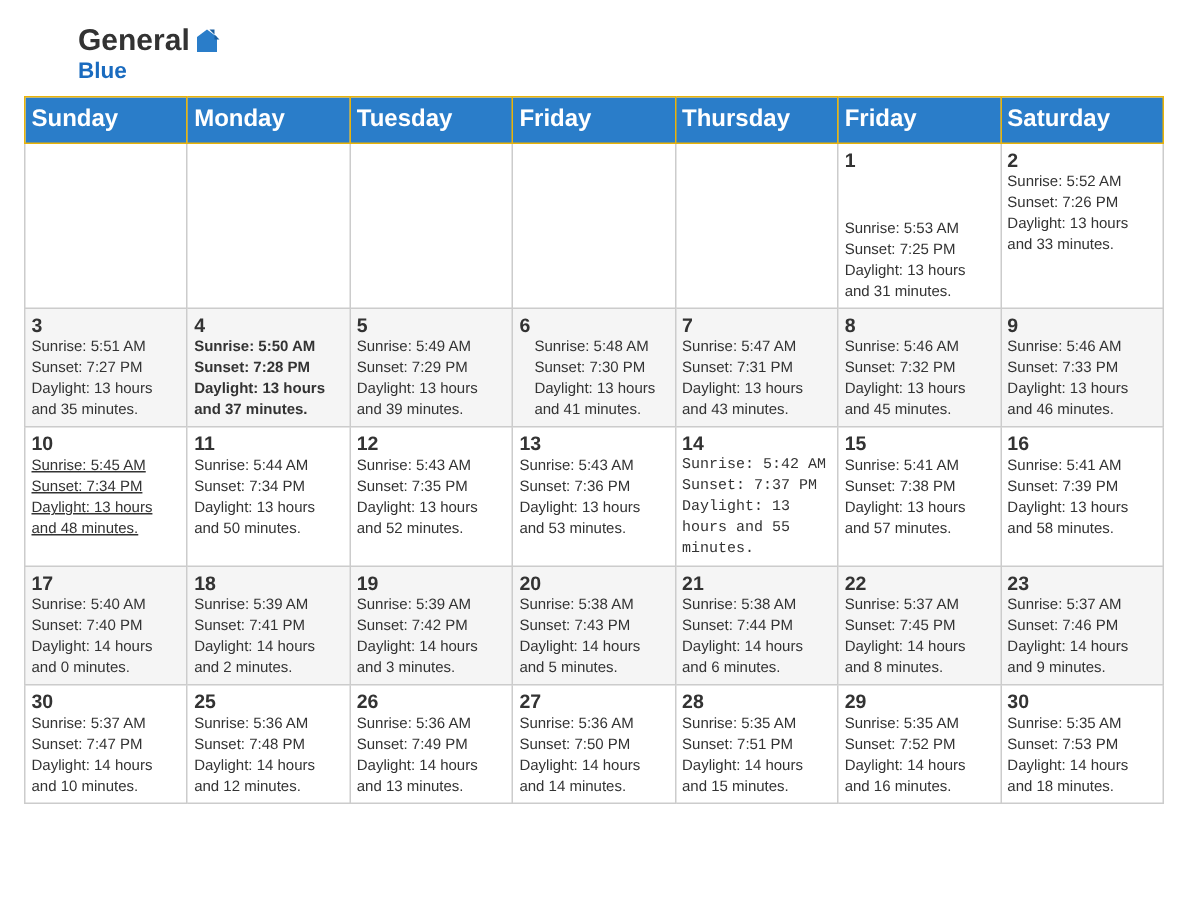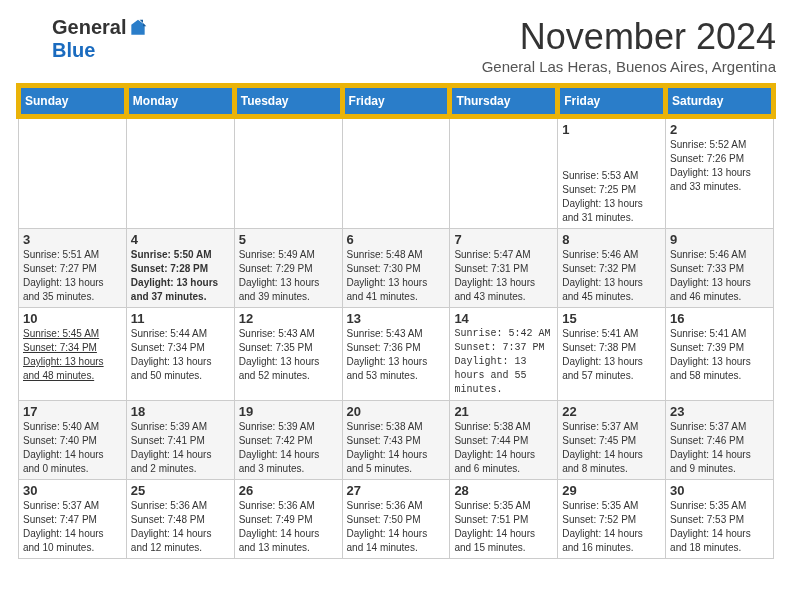--- a/index.html
+++ b/index.html
@@ -26,21 +26,21 @@
       display: flex;
       align-items: center;
       gap: 0;
     }
     .logo-general {
       font-size: 20px;
       font-weight: bold;
       color: #333;
     }
     .logo-blue {
-      font-size: 20px;
+      font-size: 15px;
       font-weight: bold;
       color: #1a6bbf;
     }
     .logo-icon {
       width: 20px;
       height: 20px;
       margin-left: 2px;
     }
     .title-block {
       text-align: right;
@@ -55,25 +55,25 @@
       color: #555;
     }
     .calendar {
       width: 100%;
       border-collapse: collapse;
       margin-top: 8px;
     }
     .calendar th {
       background: #2a7dc9;
       color: #fff;
-      font-size: 12px;
+      font-size: 16px;
       font-weight: bold;
       padding: 6px 4px;
       text-align: left;
-      border: 5px solid #eab308;
+      border: 1px solid #eab308;
     }
     .calendar td {
       vertical-align: top;
       border: 1px solid #ccc;
       padding: 3px 4px;
       font-size: 10px;
       color: #333;
       width: 108px;
       min-height: 80px;
       background: #fff;
@@ -104,24 +104,20 @@
   <div class="logo">
     <div class="logo-text">
       <span class="logo-general">General</span>
       <svg class="logo-icon" viewBox="0 0 24 24">
         <path d="M12 2 L20 8 L20 20 L4 20 L4 8 Z" fill="#2a7dc9"></path>
         <path d="M14 2 L22 10 L18 10 L18 2 Z" fill="#1a5fa0"></path>
       </svg>
     </div>
     <span class="logo-blue">Blue</span>
   </div>
-  <div class="title-block">
-    <div class="month-title">November 2024</div>
-    <div class="subtitle">General Las Heras, Buenos Aires, Argentina</div>
-  </div>
 </div>
 
 <table class="calendar">
   <thead>
     <tr>
     <th>Sunday</th>
         <th>Monday</th>
         <th>Tuesday</th>
         <th>Friday</th>
         <th>Thursday</th>
@@ -163,21 +159,21 @@
 Daylight: 13 hours and 37 minutes.</div>
         </td>
         <td>
           <span class="day-number">5</span>
           <div class="day-info" style="white-space: pre-line;">Sunrise: 5:49 AM
 Sunset: 7:29 PM
 Daylight: 13 hours and 39 minutes.</div>
         </td>
         <td>
           <span class="day-number">6</span>
-          <div class="day-info" style="white-space: pre-line;">Sunrise: 5:48 AM
+          <div class="day-info" style="white-space: pre-line; margin-left: 10px;">Sunrise: 5:48 AM
 Sunset: 7:30 PM
 Daylight: 13 hours and 41 minutes.</div>
         </td>
         <td>
           <span class="day-number">7</span>
           <div class="day-info" style="white-space: pre-line;">Sunrise: 5:47 AM
 Sunset: 7:31 PM
 Daylight: 13 hours and 43 minutes.</div>
         </td>
         <td>

